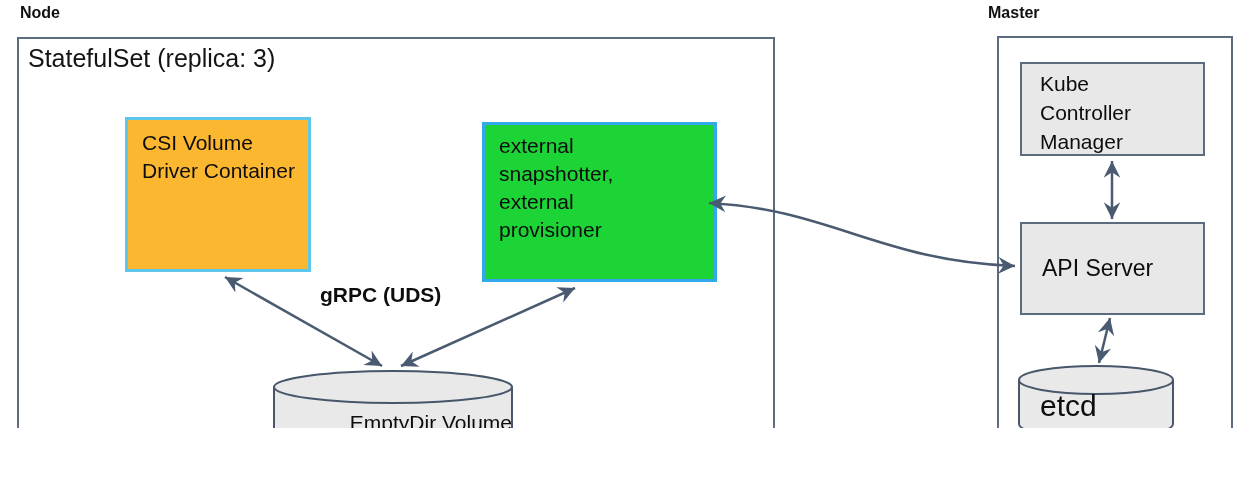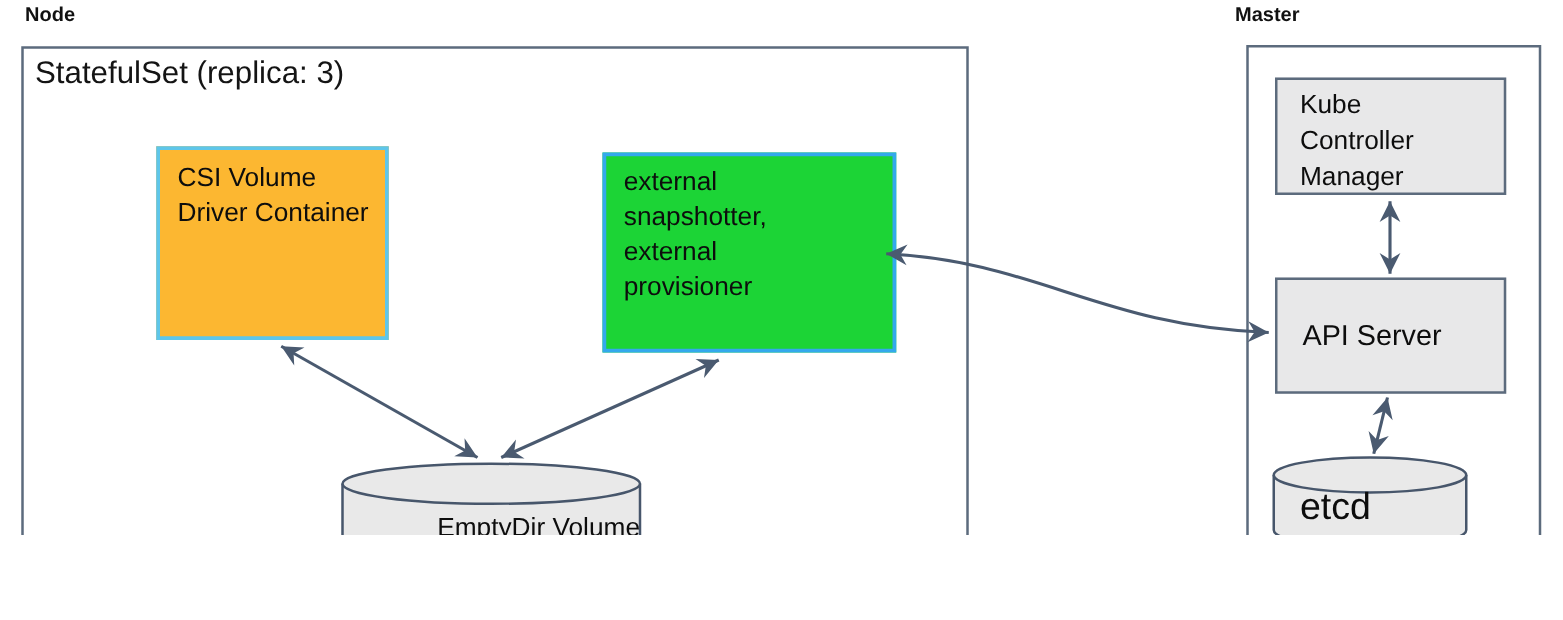--- a/index.html
+++ b/index.html
@@ -126,20 +126,21 @@
   <div class="statefulset-title">StatefulSet (replica: 3)</div>
 
   <div class="fill-box csi-box">
     <span>CSI Volume Driver Container</span>
   </div>
 
   <div class="fill-box sidecar-box">
     <span>external snapshotter, external provisioner</span>
   </div>
 
+  <div class="grpc-label">gRPC (UDS)</div>
 
   <div class="emptydir-label">EmptyDir Volume</div>
 
   <div class="section-label" style="left:988px; top:4px;">Master</div>
 
   <div class="outline-box" style="left:997px; top:36px; width:236px; height:446px;"></div>
 
   <div class="fill-box gray-box kcm-box">
     <span>Kube Controller Manager</span>
   </div>

